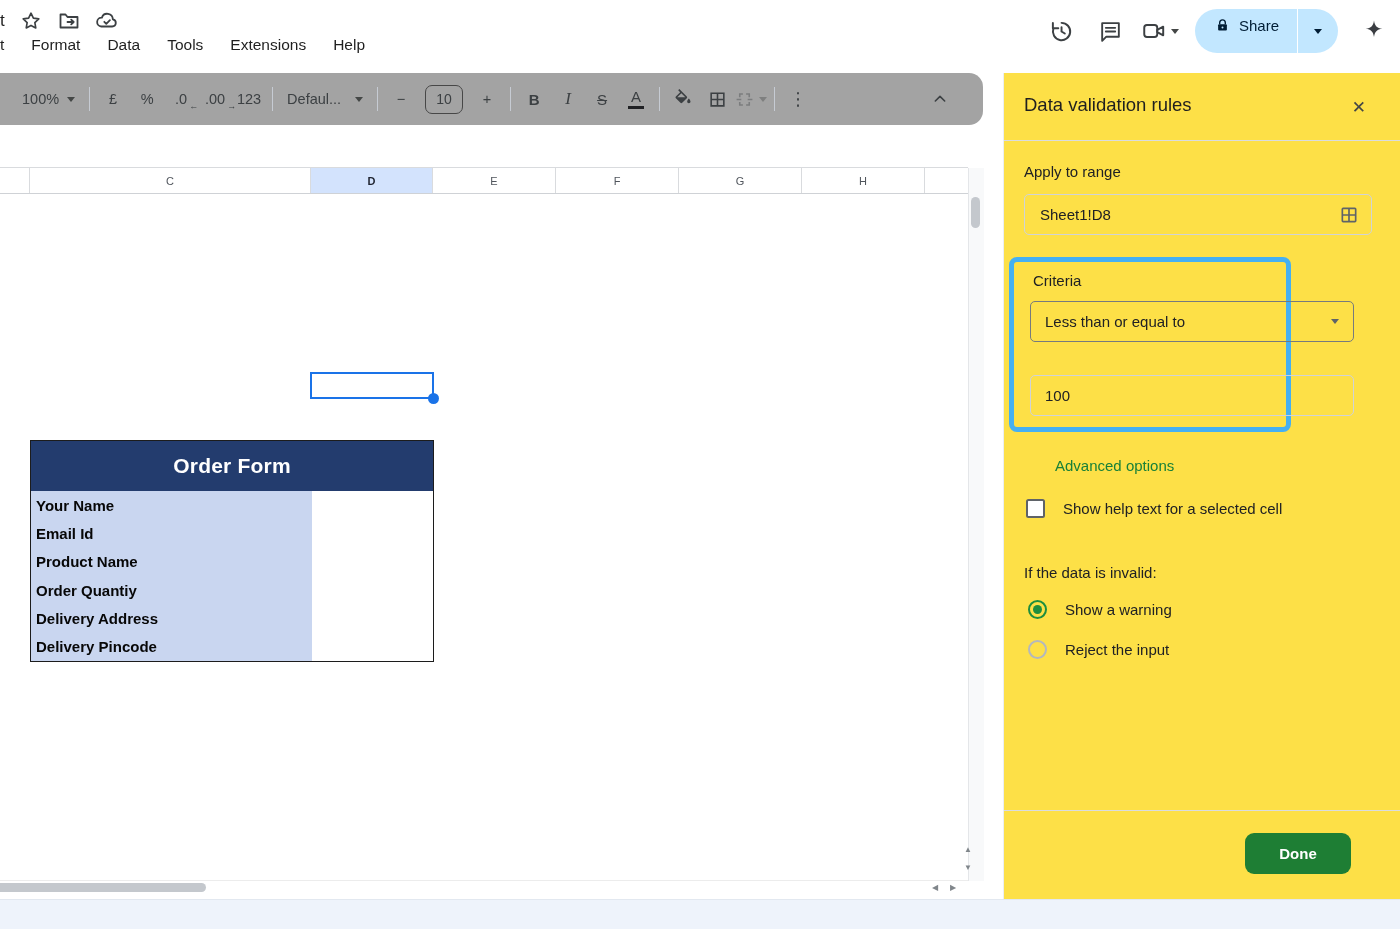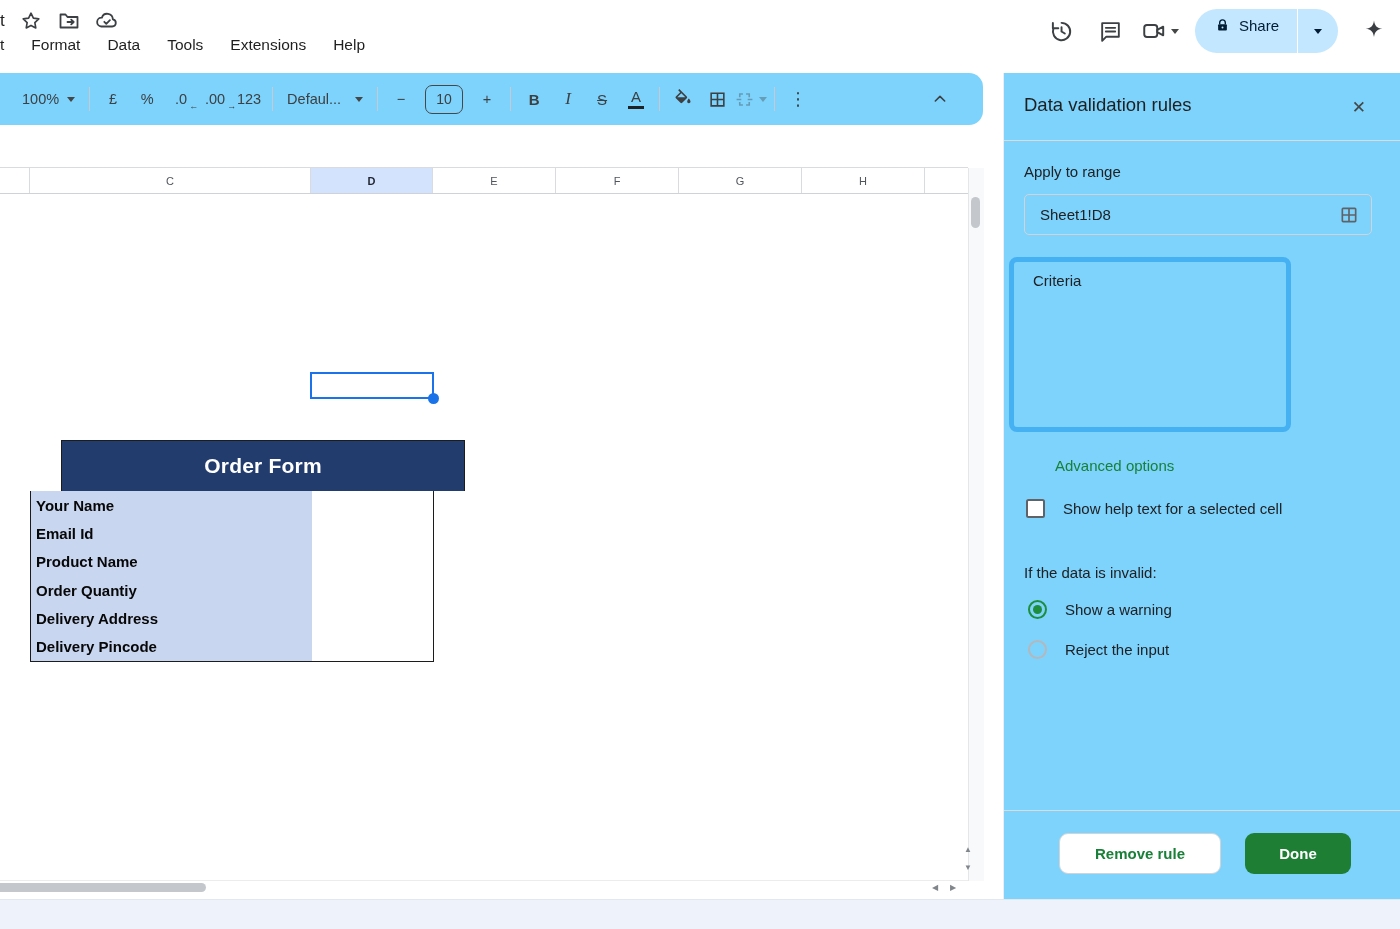--- a/index.html
+++ b/index.html
@@ -18,21 +18,21 @@
   .cam-group { display:flex; align-items:center; gap:4px; }
   .caret { width:0; height:0; border-left:4.5px solid transparent; border-right:4.5px solid transparent; border-top:5px solid #444746; display:inline-block; }
   .share-pill { height:44px; background:#c2e7ff; border-radius:22px; display:flex; align-items:center; overflow:hidden; margin:0 6px; }
   .share-main { display:flex; align-items:center; gap:9px; padding:0 18px 12px 20px; height:100%; }
   .share-label { font-size:15px; font-weight:500; color:#001d35; }
   .share-split { width:1px; height:44px; background:#ffffff; }
   .share-caret-seg { padding:0 16px; height:100%; display:flex; align-items:center; }
   .share-caret-seg .caret { border-top-color:#001d35; }
 
   
-  .toolbar { position:absolute; left:0; top:73px; width:983px; height:52px; background:#7dd3fc;
+  .toolbar { position:absolute; left:0; top:73px; width:983px; height:52px; background:#a3a3a3;
     border-radius:0 14px 14px 0; display:flex; align-items:center; padding:0 12px 0 14px; color:#3c4043; }
   .tbtn { min-width:34px; height:34px; border-radius:6px; display:flex; align-items:center; justify-content:center; font-size:14.5px; }
   .tb-div { width:1px; height:24px; background:#c6cbd3; margin:0 6px; }
   .zoom-chip { display:flex; align-items:center; gap:8px; padding:0 8px; font-size:14.5px; }
   .dec-wrap { position:relative; font-size:14.5px; padding:0 4px; }
   .dec-arr { position:absolute; font-size:9px; right:-7px; bottom:-4px; color:#3c4043; }
   .font-chip { display:flex; align-items:center; gap:14px; padding:0 8px; font-size:14.5px; }
   .size-box { width:38px; height:29px; border:1.5px solid #474747; border-radius:7px; display:flex; align-items:center; justify-content:center; font-size:14px; margin:0 7px; }
   .bold-b { font-weight:700; font-size:15px; }
   .italic-i { font-family:"Liberation Serif", serif; font-style:italic; font-size:17px; }
@@ -46,42 +46,42 @@
   
   .colheaders { position:absolute; left:0; top:167px; width:968px; height:27px; display:flex;
     border-top:1px solid #d9dbde; border-bottom:1px solid #cfd2d6; background:#fff; }
   .colcell { border-right:1px solid #d9dbde; display:flex; align-items:center; justify-content:center;
     font-size:11px; color:#50555c; height:100%; }
   .colcell.sel { background:#d3e3fd; color:#1f2430; font-weight:700; }
 
   
   .sheet { position:absolute; left:0; top:194px; width:968px; height:687px; background:#fff; }
   .order-header { position:absolute; left:30px; top:246px; width:404px; height:51px; background:#233c6e;
-    border:1.5px solid #1c1c1c; border-bottom:none; display:flex; align-items:center; justify-content:center;margin-left:31px; }
+    border:1.5px solid #1c1c1c; border-bottom:none; display:flex; align-items:center; justify-content:center; }
   .order-title { color:#fff; font-weight:700; font-size:21px; letter-spacing:.2px; }
   .order-body { position:absolute; left:30px; top:297px; width:404px; height:171px; border:1.5px solid #1c1c1c; border-top:none; display:flex; flex-direction:column; }
   .order-row { display:flex; flex:1; }
   .order-label { width:281px; background:#c9d6f0; display:flex; align-items:center; padding-left:5px;
     font-weight:700; font-size:15px; color:#070707; }
   .order-value { flex:1; background:#fff; }
   .sel-cell { position:absolute; left:310px; top:372px; width:124px; height:27px; border:2px solid #1a73e8; }
   .fill-handle { position:absolute; right:-7px; bottom:-7px; width:11px; height:11px; border-radius:50%; background:#1a73e8; }
 
   
   .vscroll-track { position:absolute; left:968px; top:168px; width:16px; height:713px; background:#f8f9fa; border-left:1px solid #e4e6e9; }
   .vscroll-thumb { position:absolute; left:971px; top:197px; width:9px; height:31px; background:#c4c8cd; border-radius:5px; }
   .vjump { position:absolute; left:961px; width:14px; height:12px; display:flex; align-items:center; justify-content:center; color:#80868b; font-size:8px; }
   .hscroll-thumb { position:absolute; left:0; top:883px; width:206px; height:9px; background:#c4c8cd; border-radius:0 5px 5px 0; }
   .hline { position:absolute; left:0; top:880px; width:968px; height:1px; background:#ececec; }
   .hjump { position:absolute; top:881px; width:14px; height:12px; display:flex; align-items:center; justify-content:center; color:#80868b; font-size:8px; }
 
   .bottom-strip { position:absolute; left:0; top:899px; width:1400px; height:30px; background:#eef3fb; border-top:1px solid #e2e8f0; }
 
   
-  .panel { position:absolute; left:1003px; top:73px; width:397px; height:826px; background:#7dd3fc; border-left:1px solid #eceef1; }
+  .panel { position:absolute; left:1003px; top:73px; width:397px; height:826px; background:#fde047; border-left:1px solid #eceef1; }
   .panel-title { position:absolute; left:20px; top:21px; font-size:18.5px; color:#1f1f1f; }
   .panel-close { position:absolute; right:34px; top:24px; font-size:17px; color:#444746; cursor:default; }
   .panel-div1 { position:absolute; left:0; top:67px; width:397px; height:1px; background:#dadce0; }
   .lbl { font-size:15px; color:#202124; }
   .apply-label { position:absolute; left:20px; top:90px; }
   .range-box { position:absolute; left:20px; top:121px; width:348px; height:41px; border:1px solid #d0d3d8; border-radius:5px;
     display:flex; align-items:center; padding:0 12px 0 15px; font-size:15px; }
   .range-box .grow { flex:1; }
   .criteria-box { position:absolute; left:5px; top:184px; width:282px; height:175px; border:5px solid #45b0f2; border-radius:8px; }
   .criteria-label { position:absolute; left:19px; top:10px; }
@@ -310,20 +310,27 @@
     <div class="range-box">
       <span class="grow">Sheet1!D8</span>
       <svg width="20" height="20" viewBox="0 0 24 24" fill="none" stroke="#5f6368" stroke-width="2">
           <rect x="4" y="4" width="16" height="16" rx="1"></rect>
           <path d="M12 4v16M4 12h16"></path>
         </svg>
     </div>
 
     <div class="criteria-box">
       <div class="lbl criteria-label">Criteria</div>
+      <div class="select-box">
+        <span class="grow">Less than or equal to</span>
+        <span class="caret"></span>
+      </div>
+      <div class="value-box">
+        <span>100</span>
+      </div>
     </div>
 
     <div class="adv-link">Advanced options</div>
 
     <div class="chk-row">
       <span class="checkbox"></span>
       <span class="lbl">Show help text for a selected cell</span>
     </div>
 
     <div class="lbl invalid-label">If the data is invalid:</div>
@@ -333,17 +340,16 @@
           <span class="dot"></span>
         </span>
       <span class="lbl">Show a warning</span>
     </div>
     <div class="radio-row" style="top:567px">
       <span class="radio"></span>
       <span class="lbl">Reject the input</span>
     </div>
 
     <div class="panel-div2"></div>
-    <div class="btn-remove">Remove rule</div>
     <div class="btn-done">Done</div>
   </aside>
 
 </div>
 
 </body></html>

